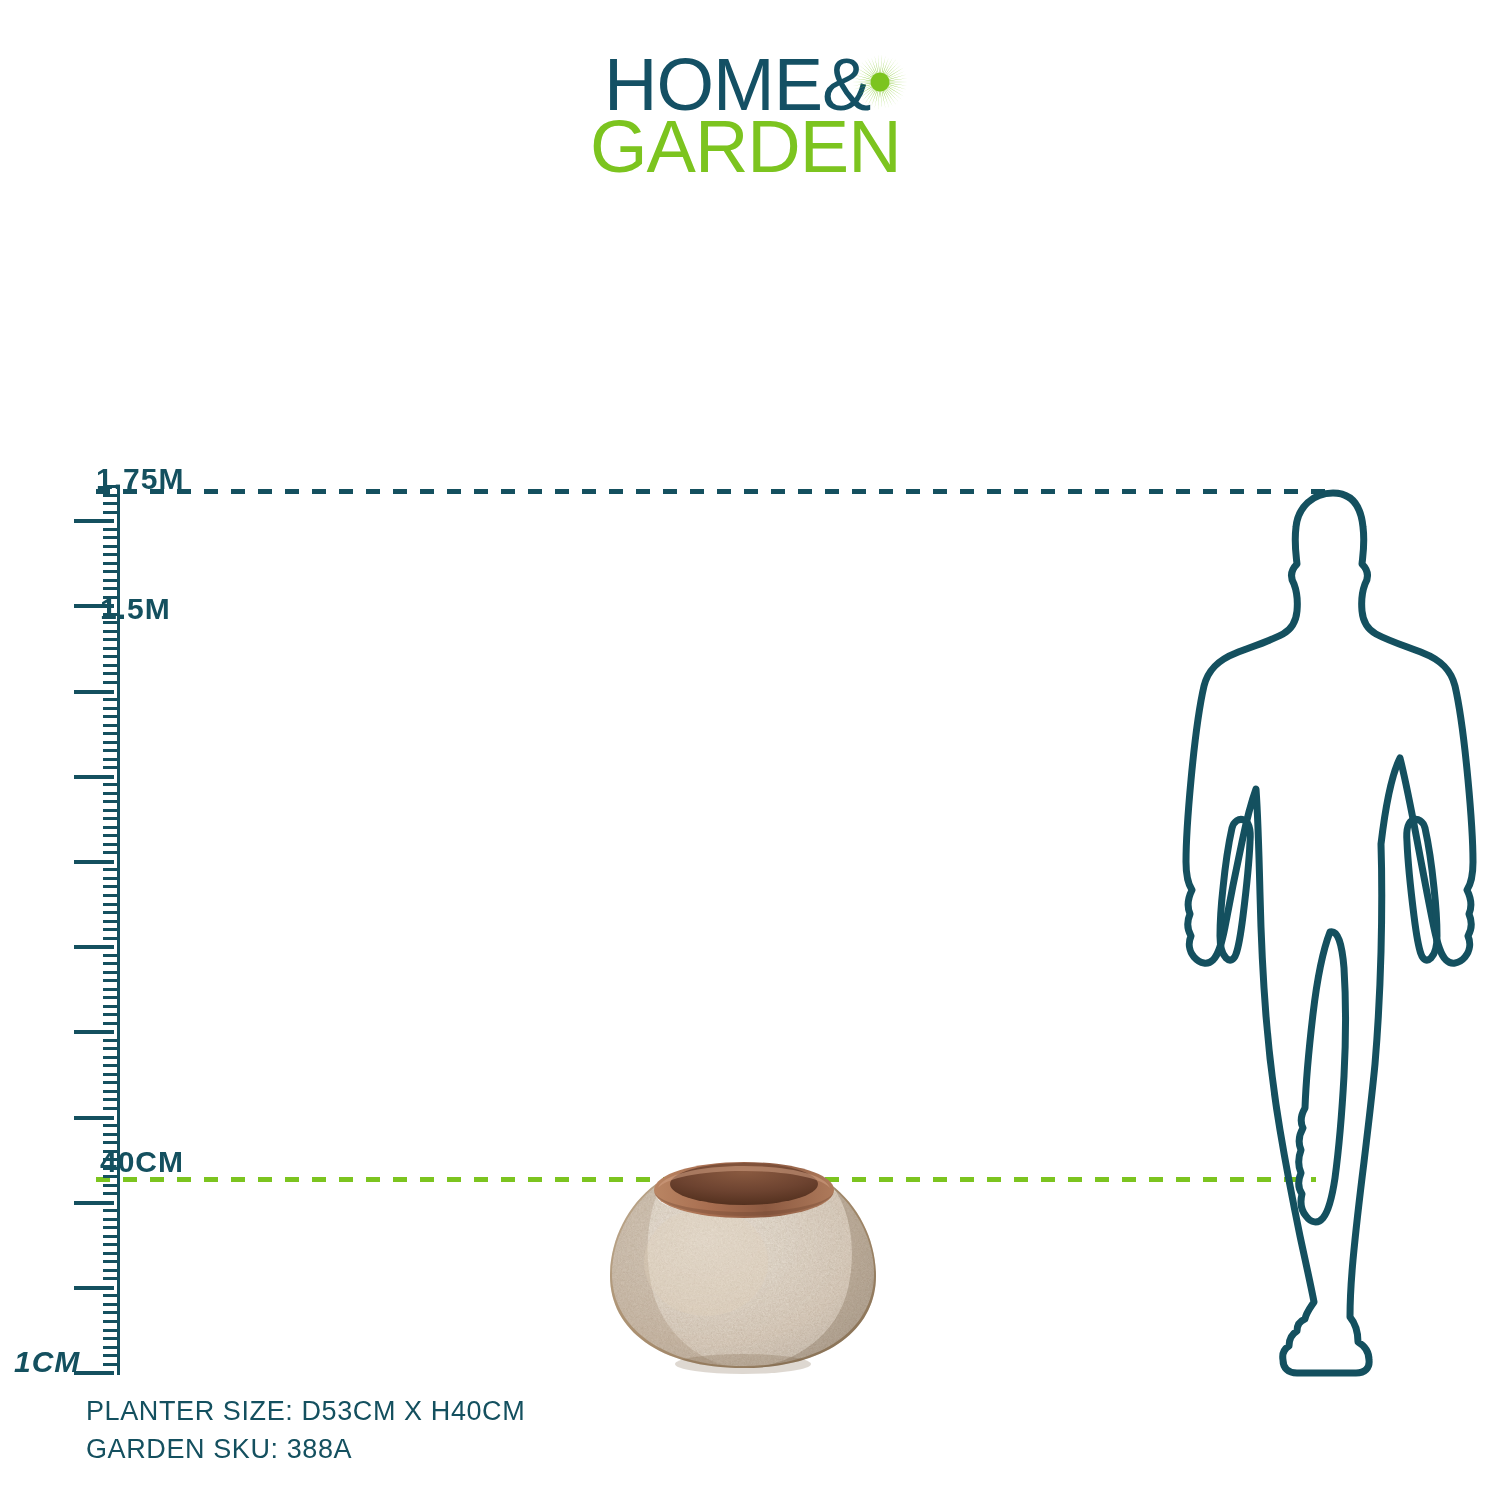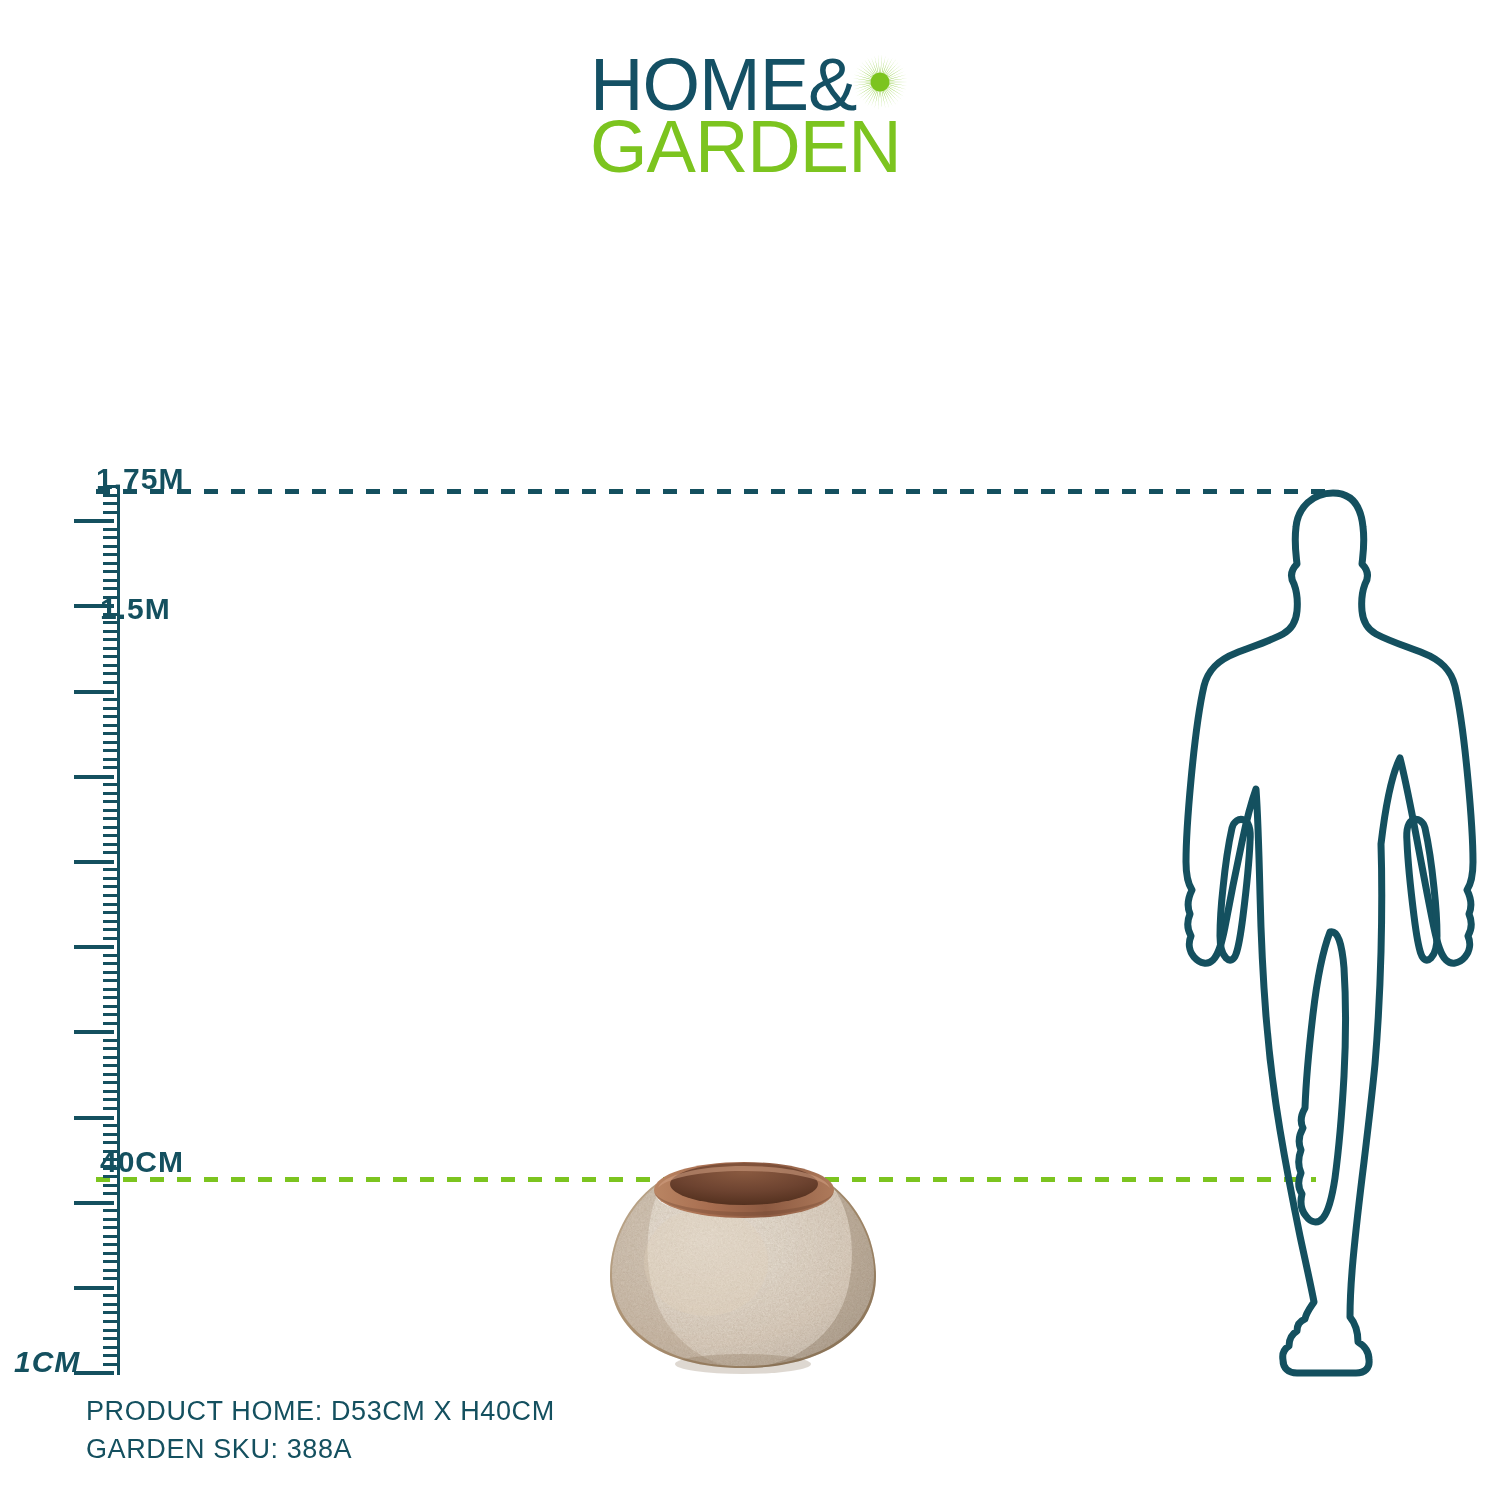--- a/index.html
+++ b/index.html
@@ -11,21 +11,21 @@
     overflow:hidden;
     -webkit-font-smoothing:antialiased;
   }
   .stage{position:absolute;left:0;top:0;width:1500px;height:1500px;}
 
   
   .logo{
     position:absolute;left:590px;top:48px;width:340px;height:148px;
   }
   .logo-line1{
-    position:absolute;left:0px;top:0px;
+    position:absolute;left:14px;top:0px;
     font-size:74px;line-height:74px;letter-spacing:-1px;
     color:#145064;font-family:"Liberation Sans", sans-serif;font-weight:400;
     white-space:nowrap;
     text-align:right;
   }
   .logo-line2{
     position:absolute;left:0px;top:62px;
     font-size:74px;line-height:74px;letter-spacing:-1px;
     color:#7CC41F;font-family:"Liberation Sans", sans-serif;font-weight:400;
     white-space:nowrap;
@@ -456,17 +456,17 @@
                C 222 26 190 19 146 19 C 102 19 70 26 62 36 Z" fill="#c99madeup" opacity="0"></path>
       <path d="M 60 38 C 64 25 100 16 146 16 C 192 16 228 25 232 38
                C 224 28 190 21 146 21 C 102 21 68 28 60 38 Z" fill="#d2a183" opacity="0.55"></path>
 
       <path d="M 56 40 C 56 54 96 66 146 66 C 196 66 236 54 236 40
                C 236 52 196 62 146 62 C 96 62 56 52 56 40 Z" fill="#6e4530" opacity="0.35"></path>
     </g>
   </svg>
 
   <div class="footer">
-    <div>PRODUCT HOME:  D53CM X H40CM</div>
+    <div>PLANTER SIZE:  D53CM X H40CM</div>
     <div>GARDEN SKU: 388A</div>
   </div>
 
 </div>
 
 </body></html>

